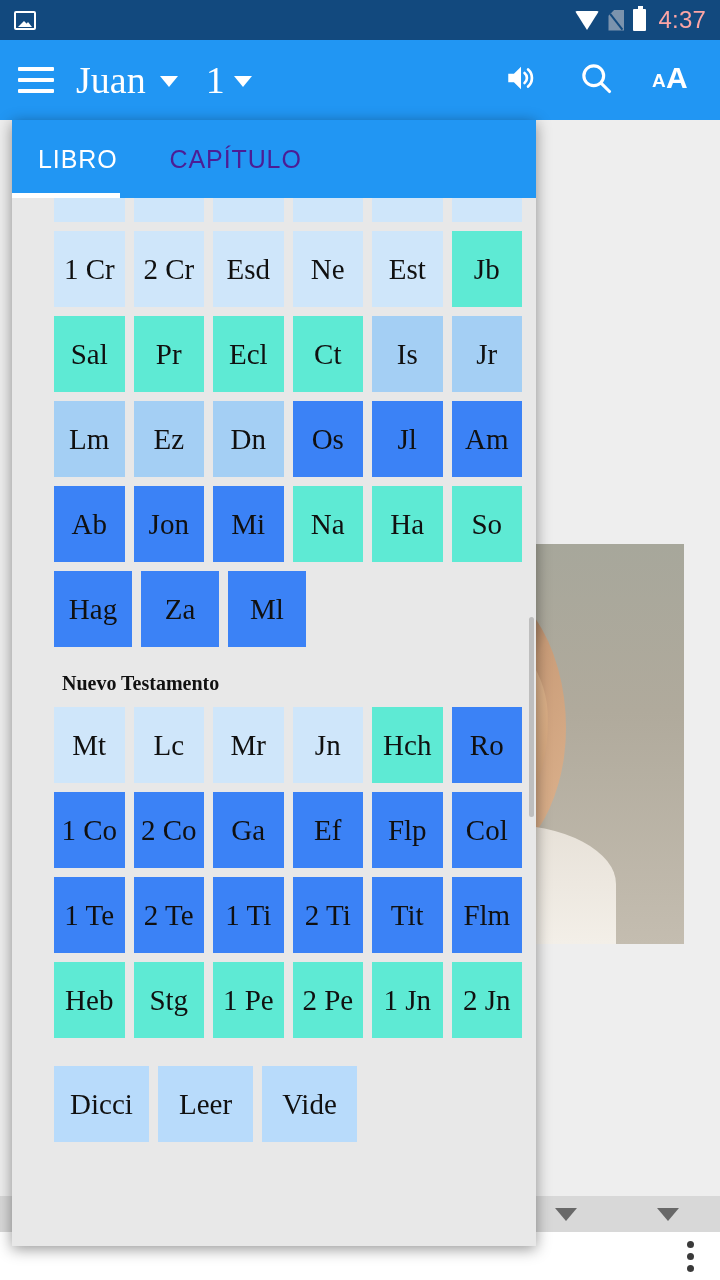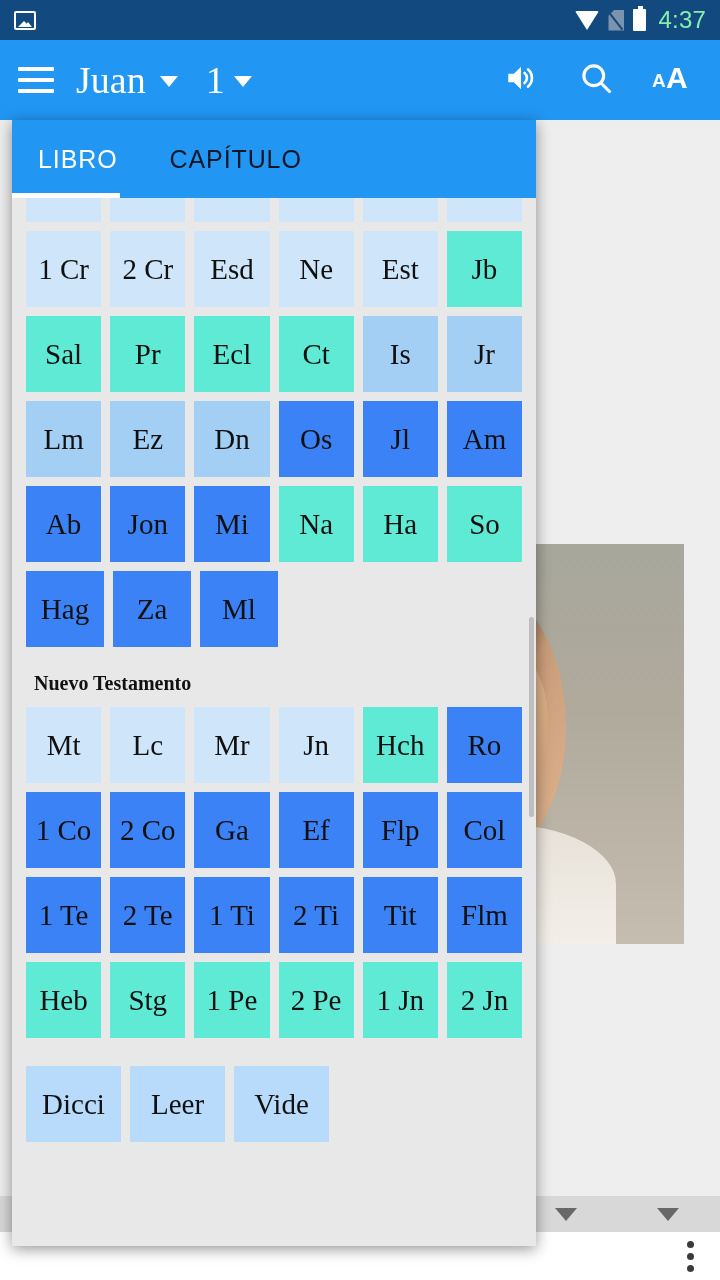--- a/index.html
+++ b/index.html
@@ -15,21 +15,21 @@
     overflow: hidden;
   }
 
   
   .statusbar {
     position: absolute; left: 0; top: 0;
     width: 720px; height: 40px;
     background: #12497e;
     display: flex; align-items: center;
     padding: 0 14px;
-    color: #86efac;
+    color: #fca5a5;
     gap: 12px;
   }
   .sb-left { display: flex; align-items: center; gap: 8px; }
   .sb-spacer { flex: 1; }
   .sb-right { display: flex; align-items: center; gap: 9px; }
   .icon-photo {
     width: 22px; height: 19px;
     border: 2px solid #ffffff;
     border-radius: 2px;
     position: relative;
@@ -265,30 +265,31 @@
     flex: 0 0 auto;
     position: relative;
   }
   .tab {
     font-size: 25px; color: #ffffff;
     letter-spacing: .9px;
     padding: 7px 26px;
     cursor: pointer;
     line-height: 78px;
   }
-  .tab.inactive { color: #0f172a; }
+  .tab.inactive { color: #4c1d95; }
   .tab-indicator {
     position: absolute; left: 0; bottom: 0;
     width: 108px; height: 5px;
     background: #ffffff;
   }
   .grid-scroll {
     flex: 1 1 auto;
     overflow: hidden;
     position: relative;
+    padding-left: 28px;
   }
   .grid-inner { padding: 0 14px; margin-top: -52px; }
   .section-title {
     font-family: "Liberation Serif", serif;
     font-size: 20px; font-weight: 700;
     color: #111111;
     padding: 16px 8px 12px 8px;
   }
   .book-row { display: flex; gap: 9px; margin-bottom: 9px; }
   .book-tile {

